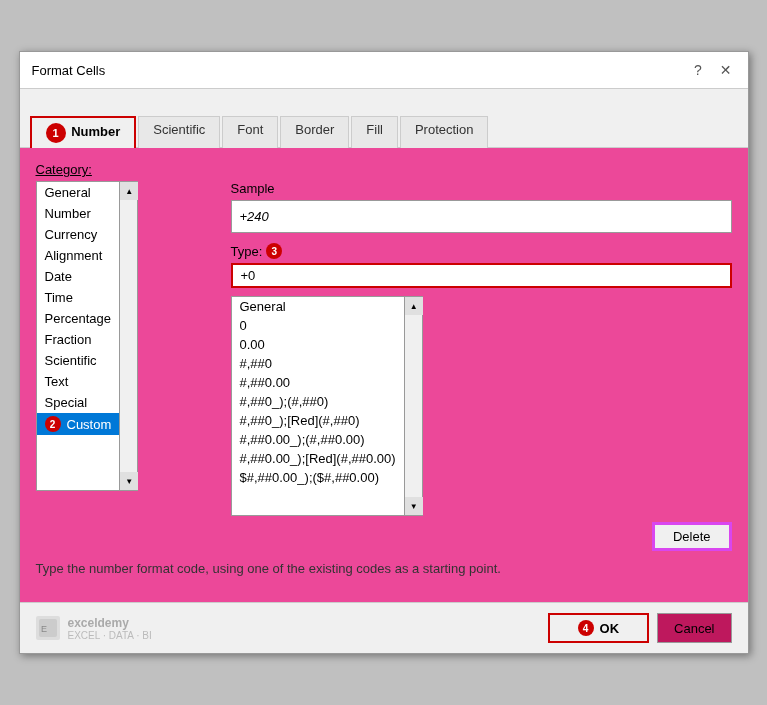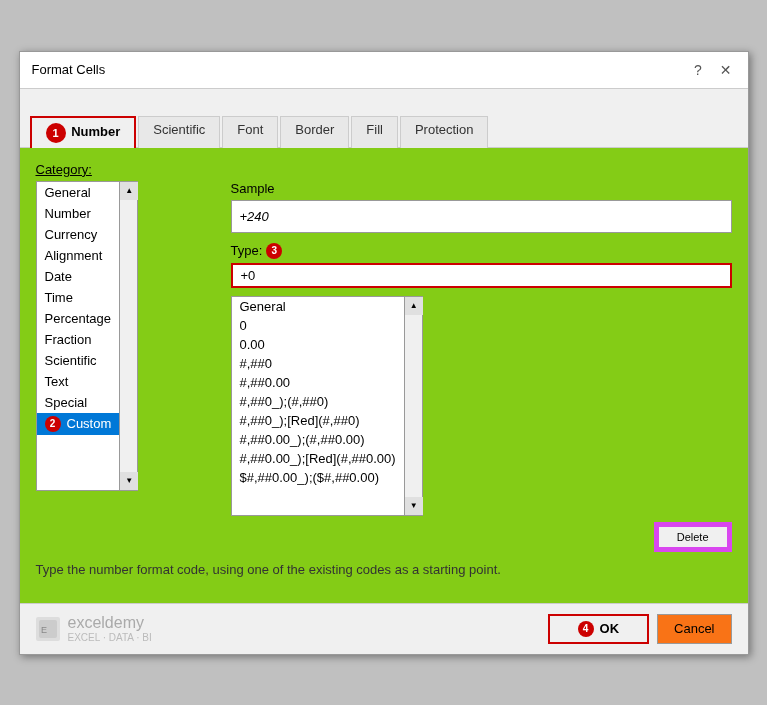--- a/index.html
+++ b/index.html
@@ -67,21 +67,21 @@
     .tab.active {
       background: #f0f0f0;
       border: 2px solid #cc0000;
       border-bottom: none;
       font-weight: 600;
       z-index: 2;
       color: #000;
     }
     .dialog-body {
       padding: 14px 16px;
-      background: #84cc16;
+      background: #ec4899;
     }
     .category-label {
       font-size: 13px;
       margin-bottom: 4px;
       text-decoration: underline;
     }
     .main-content {
       display: flex;
       margin-top: 4px;
     }
@@ -148,23 +148,23 @@
       color: #000;
     }
     .delete-row {
       display: flex;
       justify-content: flex-end;
       margin-top: 6px;
     }
     .delete-btn {
       padding: 4px 18px;
       background: #f0f0f0;
-      border: 5px solid #d946ef;
-      cursor: pointer;
-      font-size: 11px;
+      border: 3px solid #d946ef;
+      cursor: pointer;
+      font-size: 13px;
       margin-left: 46px;
     }
     .hint-text {
       font-size: 13px;
       color: #333;
       margin-top: 10px;
       margin-bottom: 12px;
     }
     .footer {
       background: #f0f0f0;
@@ -199,21 +199,21 @@
     .ok-btn {
       padding: 5px 28px;
       background: #f0f0f0;
       border: 2px solid #cc0000;
       cursor: pointer;
       font-size: 13px;
       font-weight: 600;
     }
     .cancel-btn {
       padding: 5px 16px;
-      background: #f97316;
+      background: #be185d;
       border: 1px solid #999;
       cursor: pointer;
       font-size: 13px;
     }
     .badge {
       display: inline-flex;
       align-items: center;
       justify-content: center;
       width: 20px;
       height: 20px;
@@ -369,21 +369,21 @@
 
   <div class="footer">
     <div class="footer-brand">
       <div class="brand-logo">
         <svg width="18" height="18" viewBox="0 0 18 18">
           <rect width="18" height="18" rx="2" fill="#ccc"></rect>
           <text x="2" y="13" font-size="9" fill="#888">E</text>
         </svg>
       </div>
       <div>
-        <div style="font-size:16px;color:#aaa;font-weight:normal;">exceldemy</div>
+        <div style="font-size:12px;color:#aaa;font-weight:bold;">exceldemy</div>
         <div style="font-size:10px;color:#bbb;">EXCEL · DATA · BI</div>
       </div>
     </div>
     <div class="footer-buttons">
       <button class="ok-btn" style="display:flex;align-items:center;gap:4px;">
         <span class="badge" style="width:16px;height:16px;font-size:10px;">4</span>
         <span>OK</span>
       </button>
       <button class="cancel-btn">Cancel</button>
     </div>

